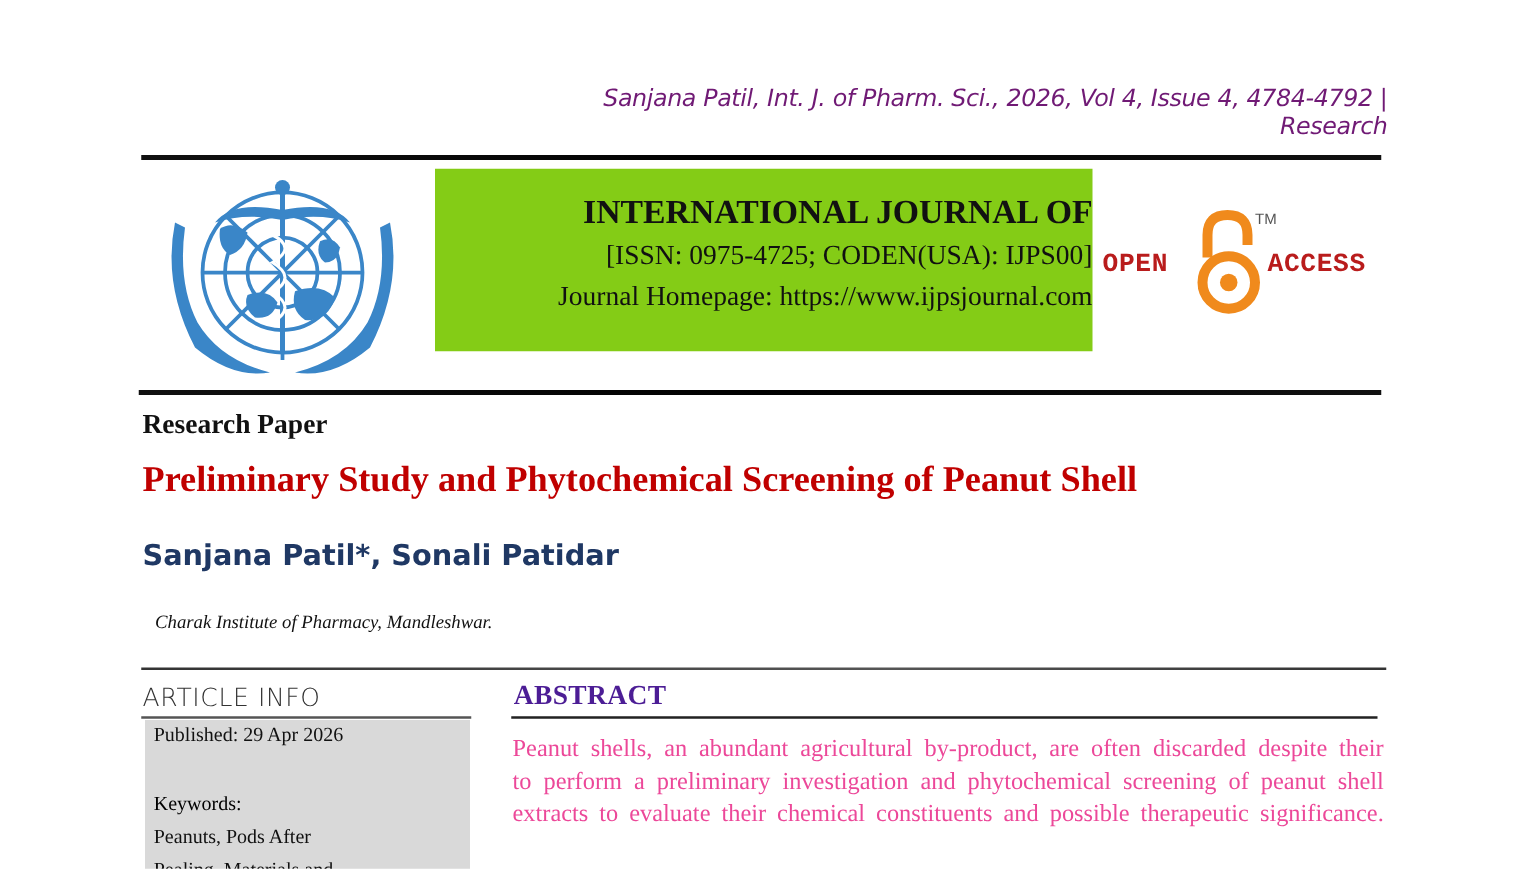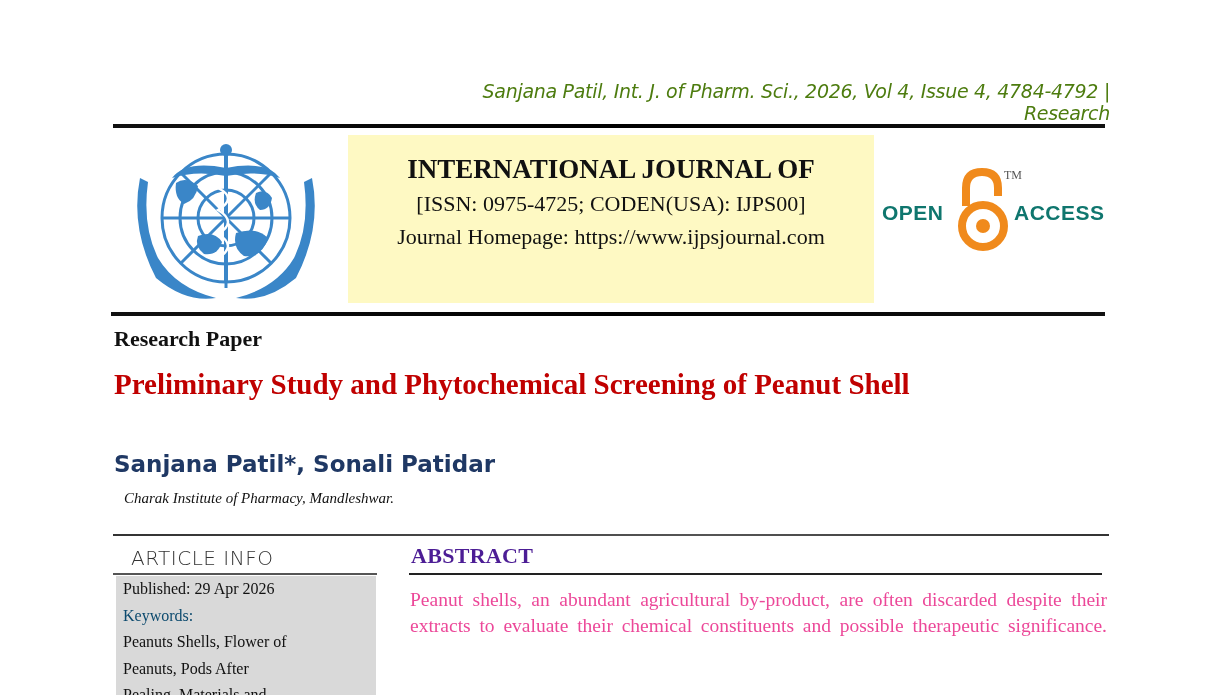--- a/index.html
+++ b/index.html
@@ -1,38 +1,38 @@
 <!DOCTYPE html>
 <html><head>
 <meta charset="utf-8">
 <style>
   html, body { margin:0; padding:0; background:#ffffff; }
   body { width:1220px; height:695px; overflow:hidden; position:relative; font-family:"Liberation Serif", serif; color:#111; }
   .abs { position:absolute; }
-  .running-head { left:410px; top:80px; width:700px; text-align:right; font-family:"DejaVu Sans", sans-serif; font-style:italic; font-size:19px; color:#4d7c0f; letter-spacing:-0.3px; }
+  .running-head { left:410px; top:68px; width:700px; text-align:right; font-family:"DejaVu Sans", sans-serif; font-style:italic; font-size:19px; color:#701a75; letter-spacing:-0.3px; }
   .rule-thick { left:113px; width:992px; height:4px; background:linear-gradient(to right,#111 0%,#000 50%,#111 100%); }
   .rule-top { top:124px; }
   .rule-bottom { top:312px; left:111px; width:994px; }
   .logo { left:126px; top:138px; width:200px; height:168px; }
-  .masthead { left:348px; top:135px; width:526px; height:168px; background:#fef9c3; text-align:center; }
+  .masthead { left:348px; top:135px; width:526px; height:146px; background:#84cc16; text-align:right; }
   .mast-title { font-weight:bold; font-size:27px; line-height:36px; margin-top:16px; color:#111; }
   .mast-line { font-size:22px; line-height:33px; color:#111; }
   .open-access { left:880px; top:166px; width:230px; height:86px; }
-  .oa-word { position:absolute; top:35px; font-family:Liberation Sans, sans-serif; font-weight:bold; font-size:21px; color:#0f766e; letter-spacing:0.5px; }
-  .oa-tm { position:absolute; left:124px; top:2px; font-family:Liberation Serif, serif; font-size:12px; color:#555; }
+  .oa-word { position:absolute; top:35px; font-family:Liberation Mono, monospace; font-weight:bold; font-size:21px; color:#b91c1c; letter-spacing:0.5px; }
+  .oa-tm { position:absolute; left:124px; top:2px; font-family:Liberation Sans, sans-serif; font-size:12px; color:#555; }
   .type-label { left:114px; top:326px; font-weight:bold; font-size:22px; color:#111; }
   .title { left:114px; top:368px; font-weight:bold; font-size:29px; color:#c00000; }
-  .authors { left:114px; top:432px; font-family:"DejaVu Sans", sans-serif; font-weight:bold; font-size:23px; color:#1f3864;margin-top:19px; }
+  .authors { left:114px; top:432px; font-family:"DejaVu Sans", sans-serif; font-weight:bold; font-size:23px; color:#1f3864; }
   .affil { left:124px; top:490px; font-style:italic; font-size:15px; color:#111; }
   .rule-thin { left:113px; top:534px; width:996px; height:2px; background:linear-gradient(to right,#333,#555 60%,#333); }
-  .info-head { left:114px; top:546px; font-family:"DejaVu Sans", sans-serif; font-size:20px; color:#333; letter-spacing:0.5px; font-weight:300;margin-left:17px; }
+  .info-head { left:114px; top:546px; font-family:"DejaVu Sans", sans-serif; font-size:20px; color:#333; letter-spacing:0.5px; font-weight:300; }
   .info-rule { left:113px; top:573px; width:264px; height:2px; background:#555; }
   .info-box { left:116px; top:576px; width:260px; height:130px; background:#d9d9d9; padding:0 0 0 7px; box-sizing:border-box; }
   .info-line { font-size:16px; line-height:26.5px; color:#111; }
-  .kw-label { color:#0c4a6e; }
+  .kw-label { color:#000000;margin-top:28px; }
   .abs-head { left:411px; top:543px; font-weight:bold; font-size:22px; color:#4c1d95; letter-spacing:0.3px; }
   .abs-rule { left:409px; top:573px; width:693px; height:2px; background:#222; }
   .abs-body { left:410px; top:587px; width:697px; font-size:19.5px; line-height:26.2px; color:#ec4899; text-align:justify; text-align-last:justify; }
   .abs-body span { display:block; }
 </style>
 </head>
 <body>
 
 <div class="abs running-head">Sanjana Patil, Int. J. of Pharm. Sci., 2026, Vol 4, Issue 4, 4784-4792 | Research</div>
 
@@ -91,23 +91,23 @@
 <div class="abs authors">Sanjana Patil*, Sonali Patidar</div>
 <div class="abs affil">Charak Institute of Pharmacy, Mandleshwar.</div>
 
 <div class="abs rule-thin"></div>
 
 <div class="abs info-head">ARTICLE INFO</div>
 <div class="abs info-rule"></div>
 <div class="abs info-box">
   <div class="info-line">Published: 29 Apr 2026</div>
   <div class="info-line kw-label">Keywords:</div>
-  <div class="info-line">Peanuts Shells, Flower of</div>
   <div class="info-line">Peanuts, Pods After</div>
   <div class="info-line">Pealing, Materials and</div>
 </div>
 
 <div class="abs abs-head">ABSTRACT</div>
 <div class="abs abs-rule"></div>
 <div class="abs abs-body">
   <span>Peanut shells, an abundant agricultural by-product, are often discarded despite their</span>
+  <span>to perform a preliminary investigation and phytochemical screening of peanut shell</span>
   <span>extracts to evaluate their chemical constituents and possible therapeutic significance.</span>
 </div>
 
 </body></html>

